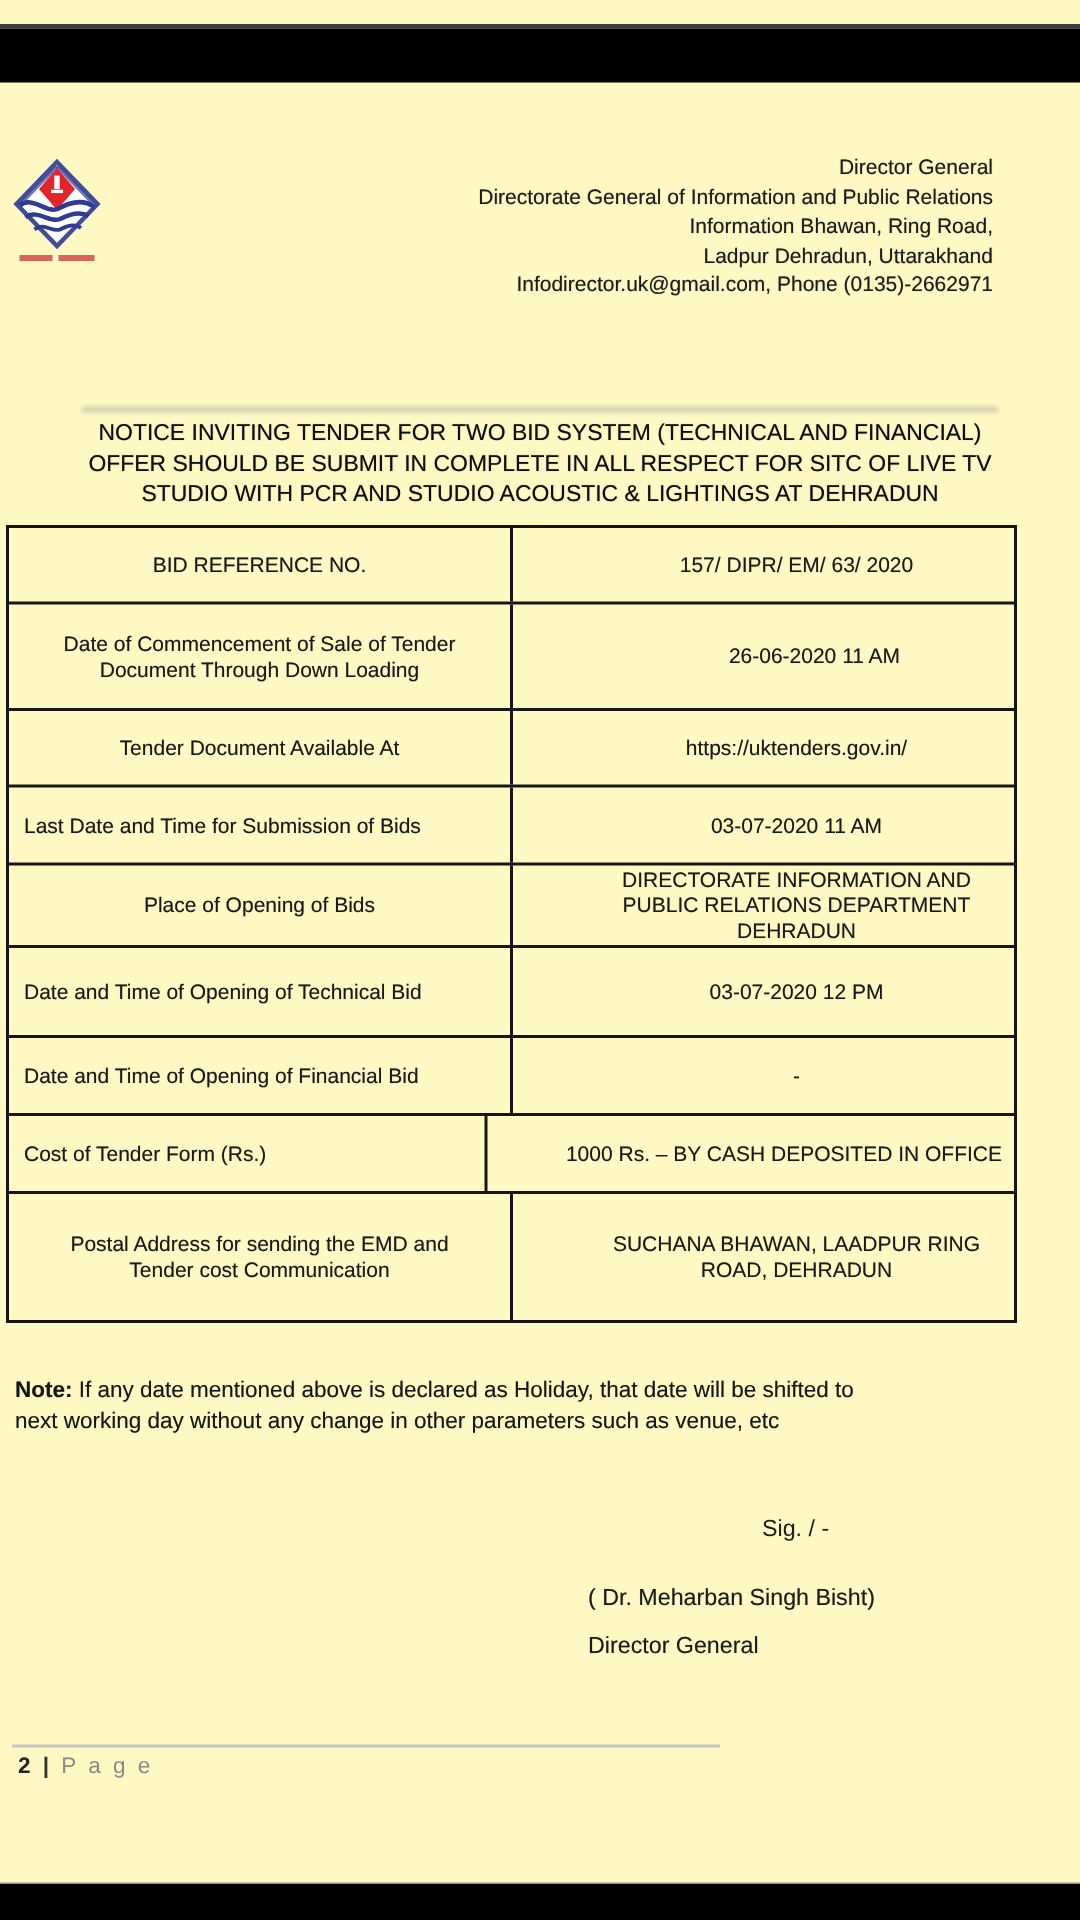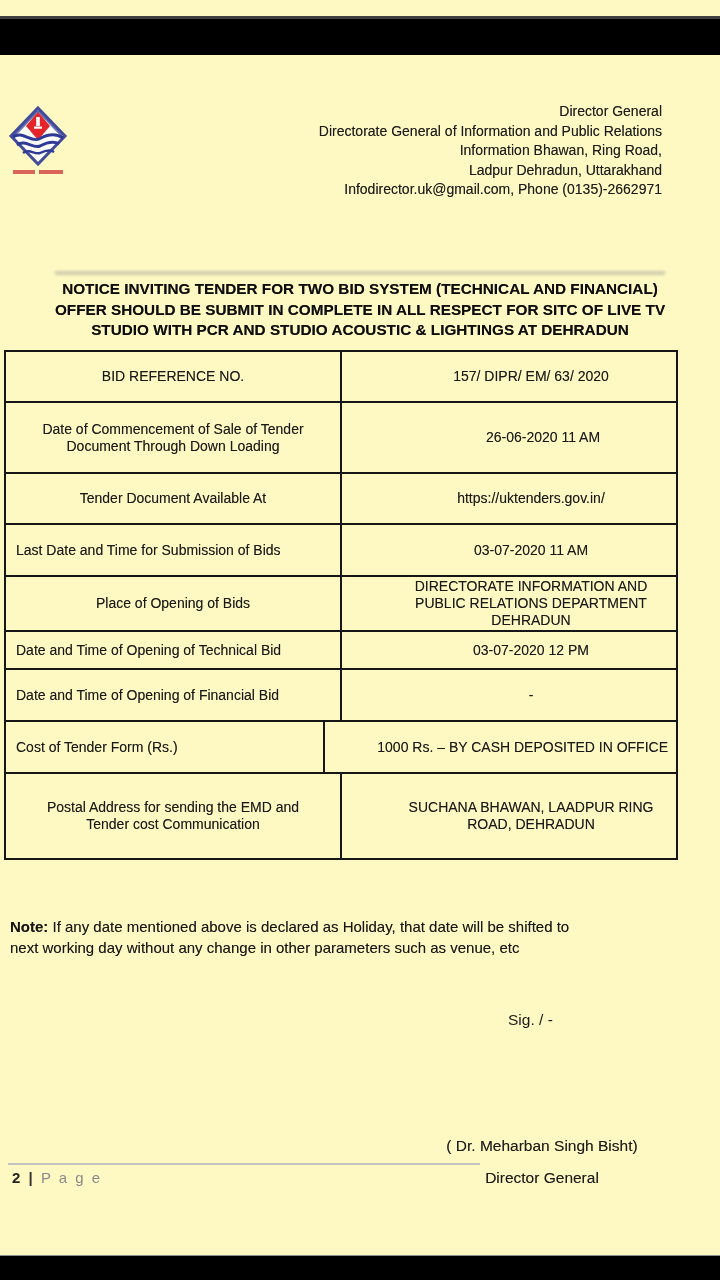--- a/index.html
+++ b/index.html
@@ -22,21 +22,21 @@
     text-shadow:0 0 .6px rgba(0,0,0,.45);
   }
 
   
   .ghost-line { position:absolute; left:55px; top:271px; width:610px; height:4px;
                 background:#8c8c8c; opacity:.4; filter:blur(1.6px); }
 
   
   .doc-title {
     position:absolute; left:0; top:279px; width:720px; text-align:center;
-    font-weight:bold; font-size:15.3px; line-height:20.5px; color:#0d0d0d;
+    font-weight:normal; font-size:15.3px; line-height:20.5px; color:#0d0d0d;
     text-shadow:0 0 .6px rgba(0,0,0,.5);
   }
 
   
   .tender-table {
     position:absolute; left:4px; top:350px; width:674px;
     border:2px solid #161616; box-sizing:border-box;
     font-size:14px; color:#191919; text-shadow:0 0 .5px rgba(0,0,0,.4);
   }
   .t-row  { display:flex; border-bottom:2px solid #161616; box-sizing:border-box; }
@@ -45,38 +45,38 @@
             box-sizing:border-box; padding:0 8px; }
   .t-line { white-space:nowrap; line-height:17px; }
   .t-label { width:336px; border-right:2px solid #161616;
              align-items:center; text-align:right; }
   .t-value { flex:1; align-items:center; text-align:center;margin-left:44px; }
   .t-row:nth-of-type(1) { height:51px; }
   .t-row:nth-of-type(2) { height:71px;gap:24px; }
   .t-row:nth-of-type(3) { height:51px; }
   .t-row:nth-of-type(4) { height:52px; }
   .t-row:nth-of-type(5) { height:55px; }
-  .t-row:nth-of-type(6) { height:38px; }
+  .t-row:nth-of-type(6) { height:60px; }
   .t-row:nth-of-type(7) { height:52px; }
   .t-row:nth-of-type(8) { height:52px; }
   .t-row:nth-of-type(9) { height:84px; }
   .t-row:nth-of-type(4) .t-label,
   .t-row:nth-of-type(6) .t-label,
   .t-row:nth-of-type(7) .t-label,
   .t-row:nth-of-type(8) .t-label { align-items:flex-start; text-align:left; padding-left:10px; }
 
   
   .note { position:absolute; left:10px; top:916px; font-size:15px; line-height:21px;
           color:#161616; text-shadow:0 0 .5px rgba(0,0,0,.4); }
   .note .note-line { white-space:nowrap; }
   .note b { font-weight:bold; }
 
   
   .sig-label { position:absolute; left:508px; top:1011px; font-size:15.5px; color:#1b1b1b; }
-  .sig-block { position:absolute; left:392px; top:1136px; width:300px; text-align:center;
+  .sig-block { position:absolute; left:392px; top:1056px; width:300px; text-align:left;
                font-size:15.5px; color:#1b1b1b; text-shadow:0 0 .5px rgba(0,0,0,.4); }
   .sig-name { line-height:20px; }
   .sig-role { margin-top:12px; line-height:20px; }
 
   
   .footer-rule { position:absolute; left:8px; top:1163px; width:472px; height:2px; background:#c4c4c4; }
   .footer-text { position:absolute; left:12px; top:1169px; font-size:15px; }
   .footer-text .pg-num  { font-weight:bold; color:#242424; }
   .footer-text .pg-sep  { font-weight:bold; color:#333333; padding:0 4px; }
   .footer-text .pg-word { color:#8a8a8a; letter-spacing:2px; }

